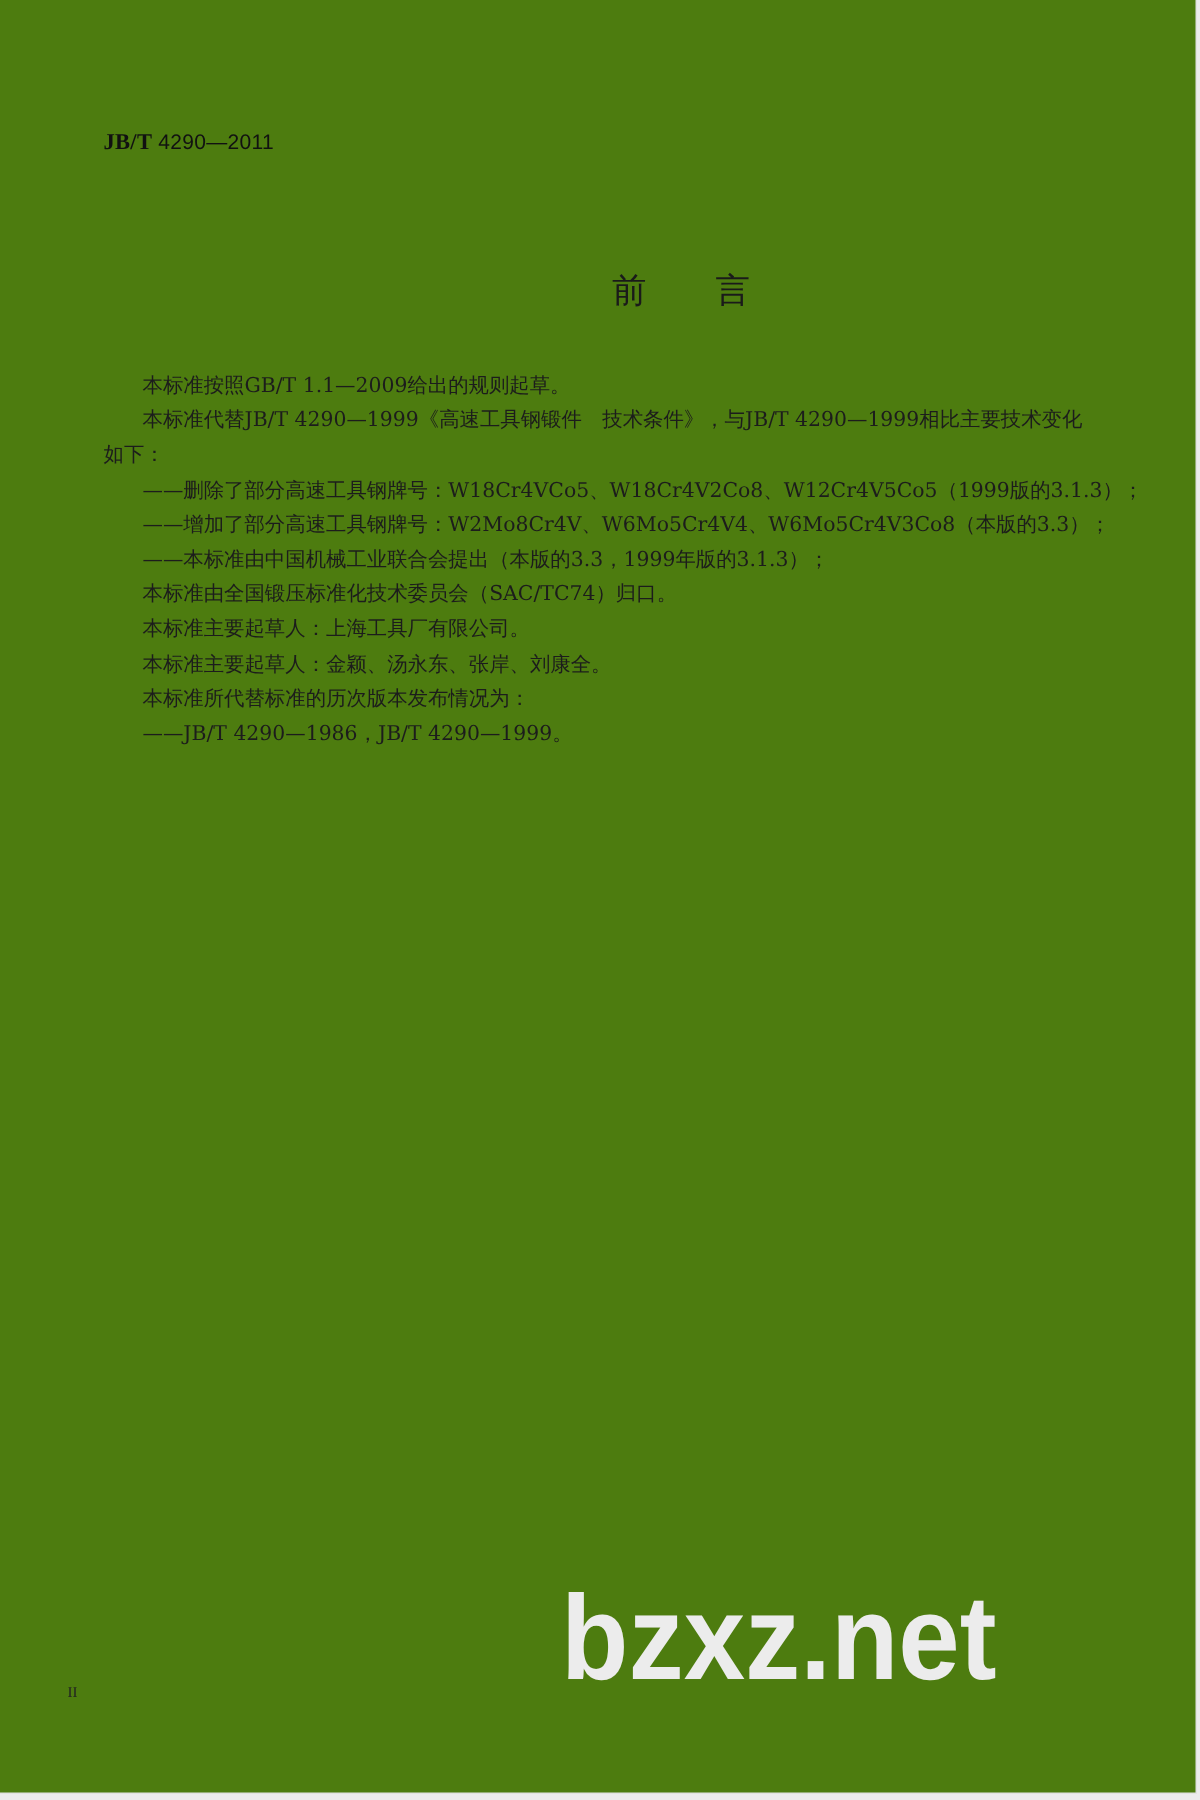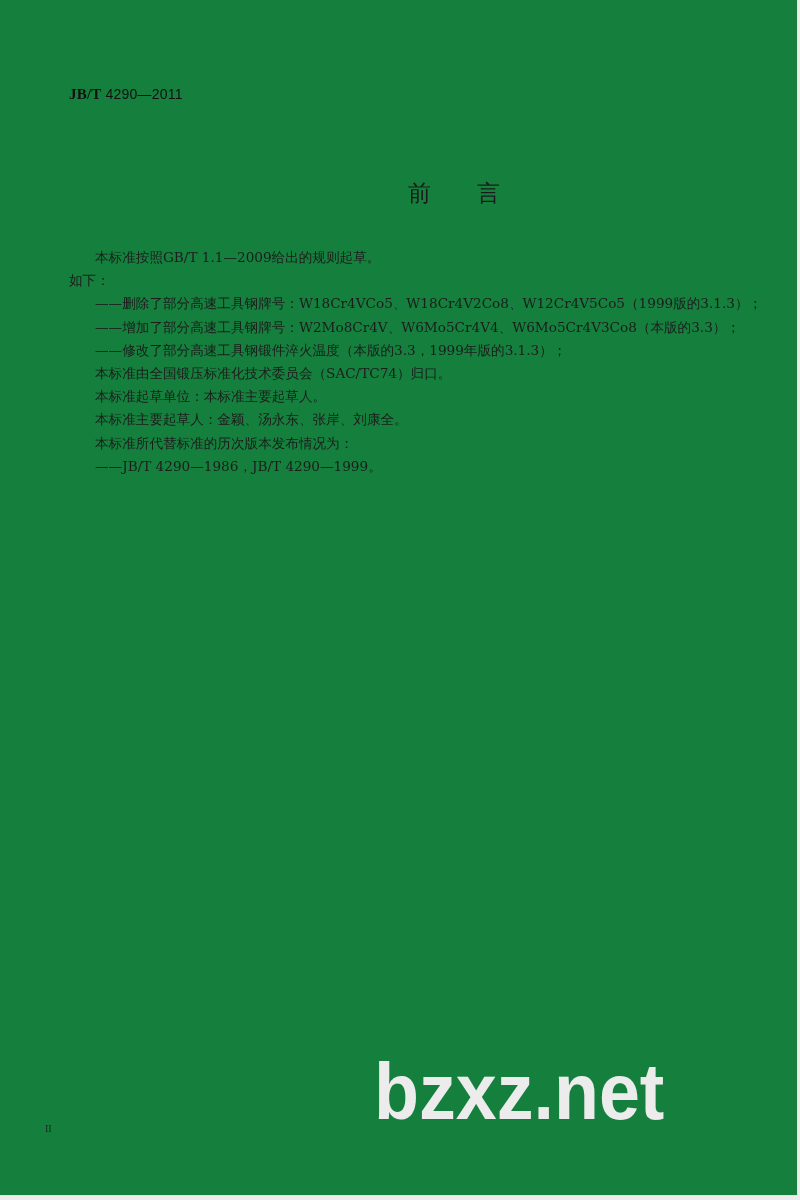--- a/index.html
+++ b/index.html
@@ -14,21 +14,21 @@
       overflow: hidden;
       font-family: "DejaVu Serif", "Liberation Serif", serif;
       color: #1a1a1a;
     }
     .page {
       position: absolute;
       left: 0;
       top: 0;
       width: 797px;
       height: 1195px;
-      background: #15803d;
+      background: #4d7c0f;
       border-right: 1px solid #e2e2e2;
       border-bottom: 1px solid #e2e2e2;
     }
     .std-code {
       position: absolute;
       left: 69px;
       top: 86px;
       font-family: "Liberation Sans", sans-serif;
       font-size: 14px;
       letter-spacing: 0.2px;
@@ -104,28 +104,29 @@
   <div class="std-code">
     <span class="prefix">JB/T</span><span> 4290—2011</span>
   </div>
 
   <div class="title">
     <span>前</span><span class="gap"></span><span>言</span>
   </div>
 
   <div class="body">
     <p class="indent">本标准按照GB/T 1.1—2009给出的规则起草。</p>
+    <p class="indent">本标准代替JB/T 4290—1999《高速工具钢锻件　技术条件》，与JB/T 4290—1999相比主要技术变化</p>
     <p>如下：</p>
 
     <p class="item">——删除了部分高速工具钢牌号：W18Cr4VCo5、W18Cr4V2Co8、W12Cr4V5Co5（1999版的3.1.3）；</p>
     <p class="item">——增加了部分高速工具钢牌号：W2Mo8Cr4V、W6Mo5Cr4V4、W6Mo5Cr4V3Co8（本版的3.3）；</p>
-    <p class="item">——修改了部分高速工具钢锻件淬火温度（本版的3.3，1999年版的3.1.3）；</p>
+    <p class="item">——本标准由中国机械工业联合会提出（本版的3.3，1999年版的3.1.3）；</p>
 
     <p class="indent">本标准由全国锻压标准化技术委员会（SAC/TC74）归口。</p>
-    <p class="indent">本标准起草单位：本标准主要起草人。</p>
+    <p class="indent">本标准主要起草人：上海工具厂有限公司。</p>
     <p class="indent">本标准主要起草人：金颖、汤永东、张岸、刘康全。</p>
     <p class="indent">本标准所代替标准的历次版本发布情况为：</p>
 
     <p class="item">——JB/T 4290—1986，JB/T 4290—1999。</p>
   </div>
 
   <div class="watermark">bzxz.net</div>
 
   <div class="page-num">II</div>
 

